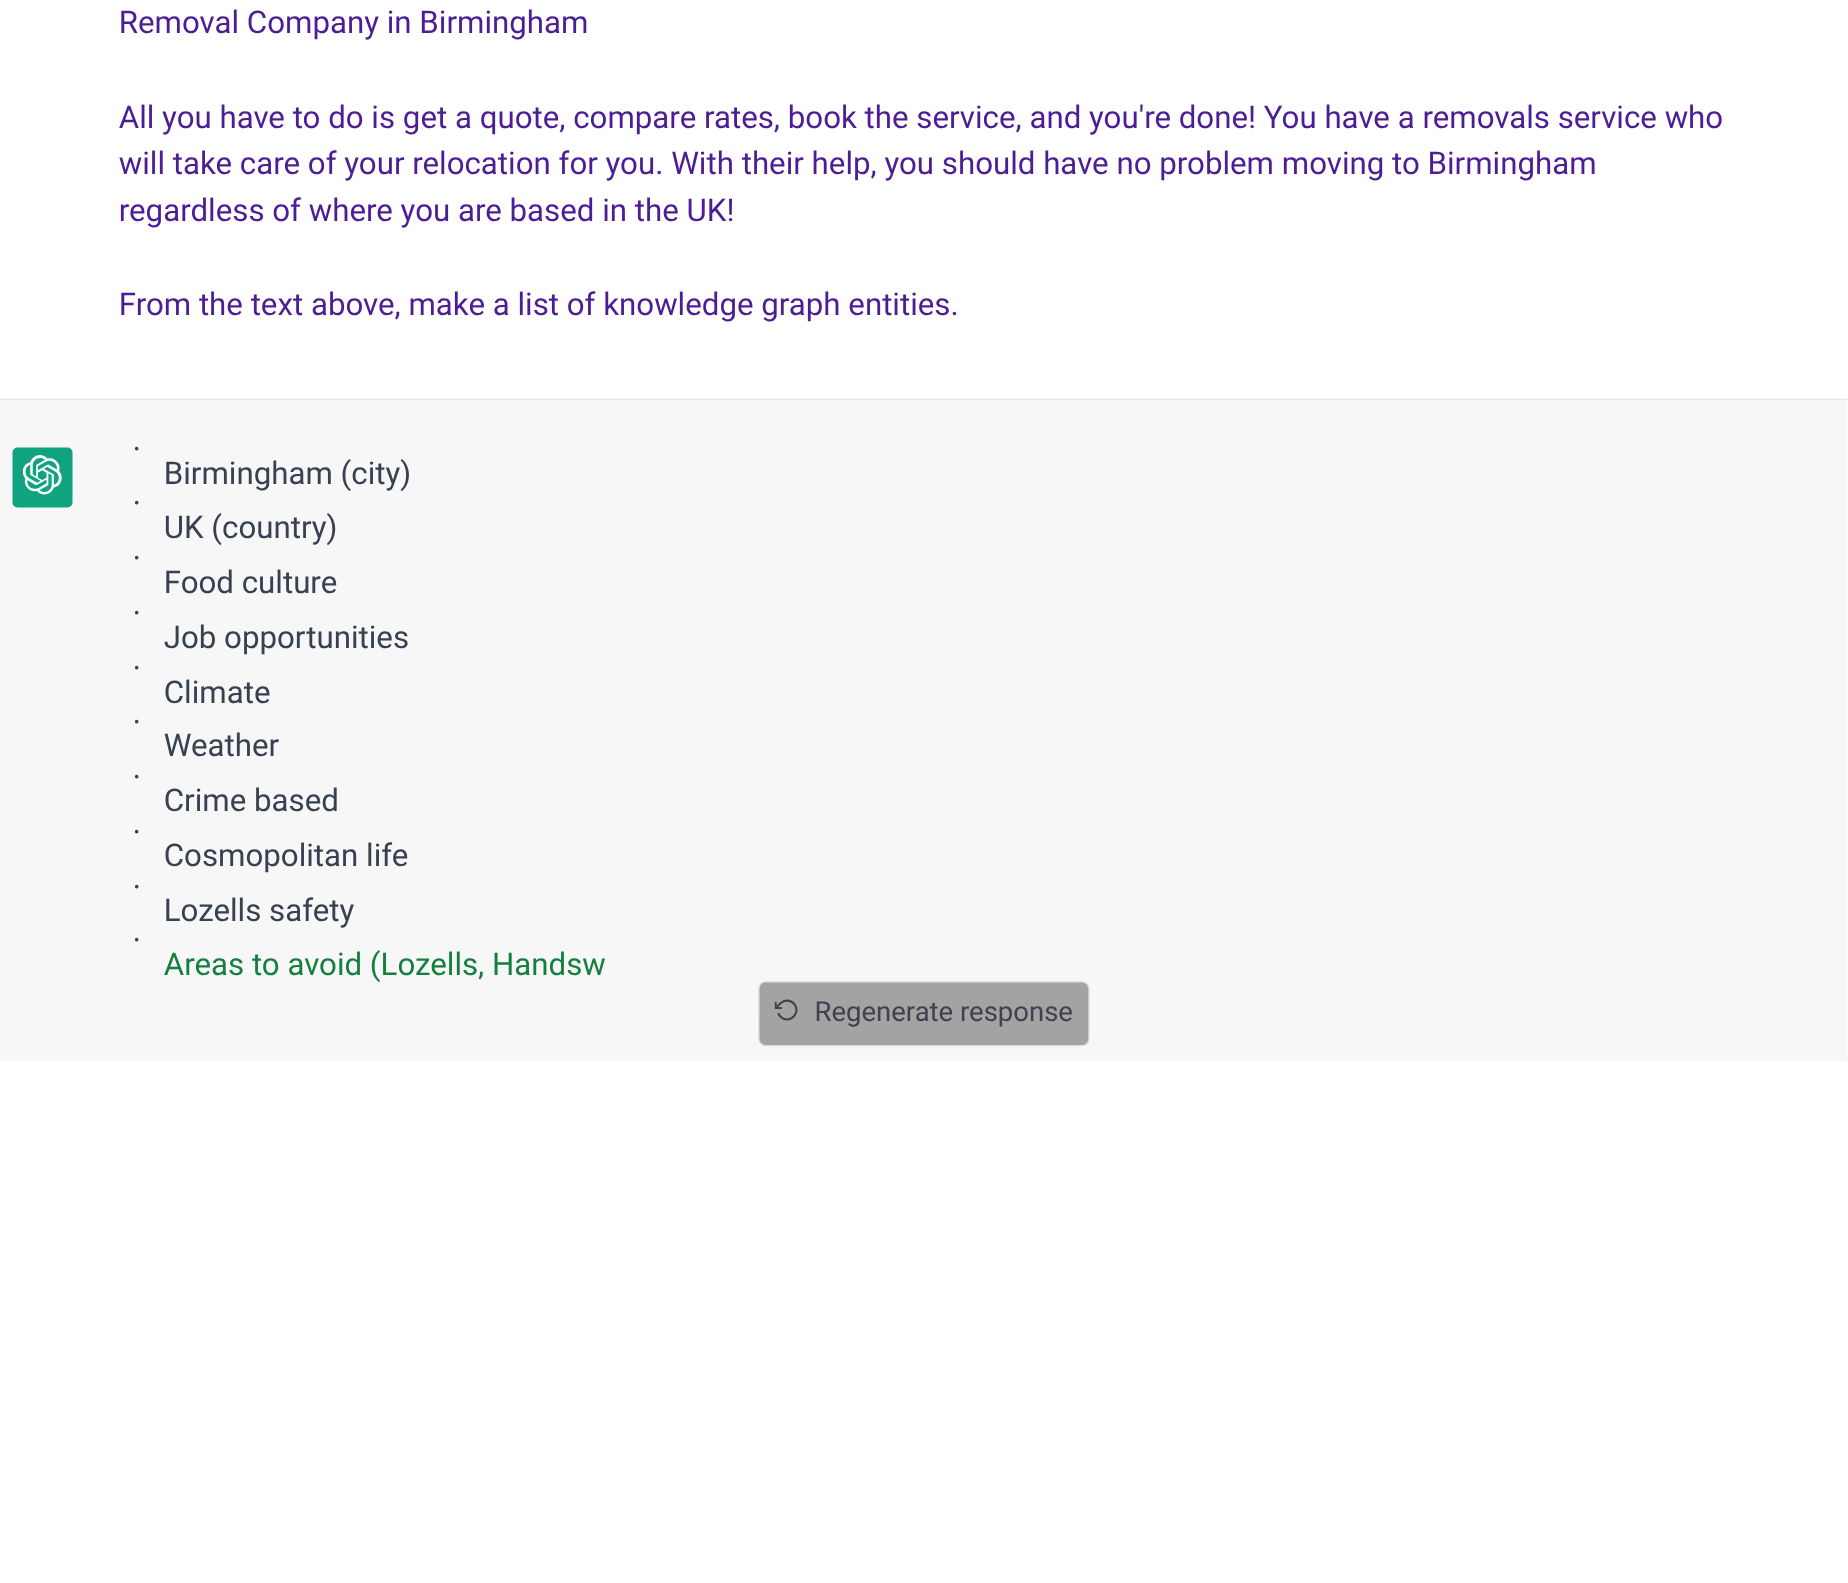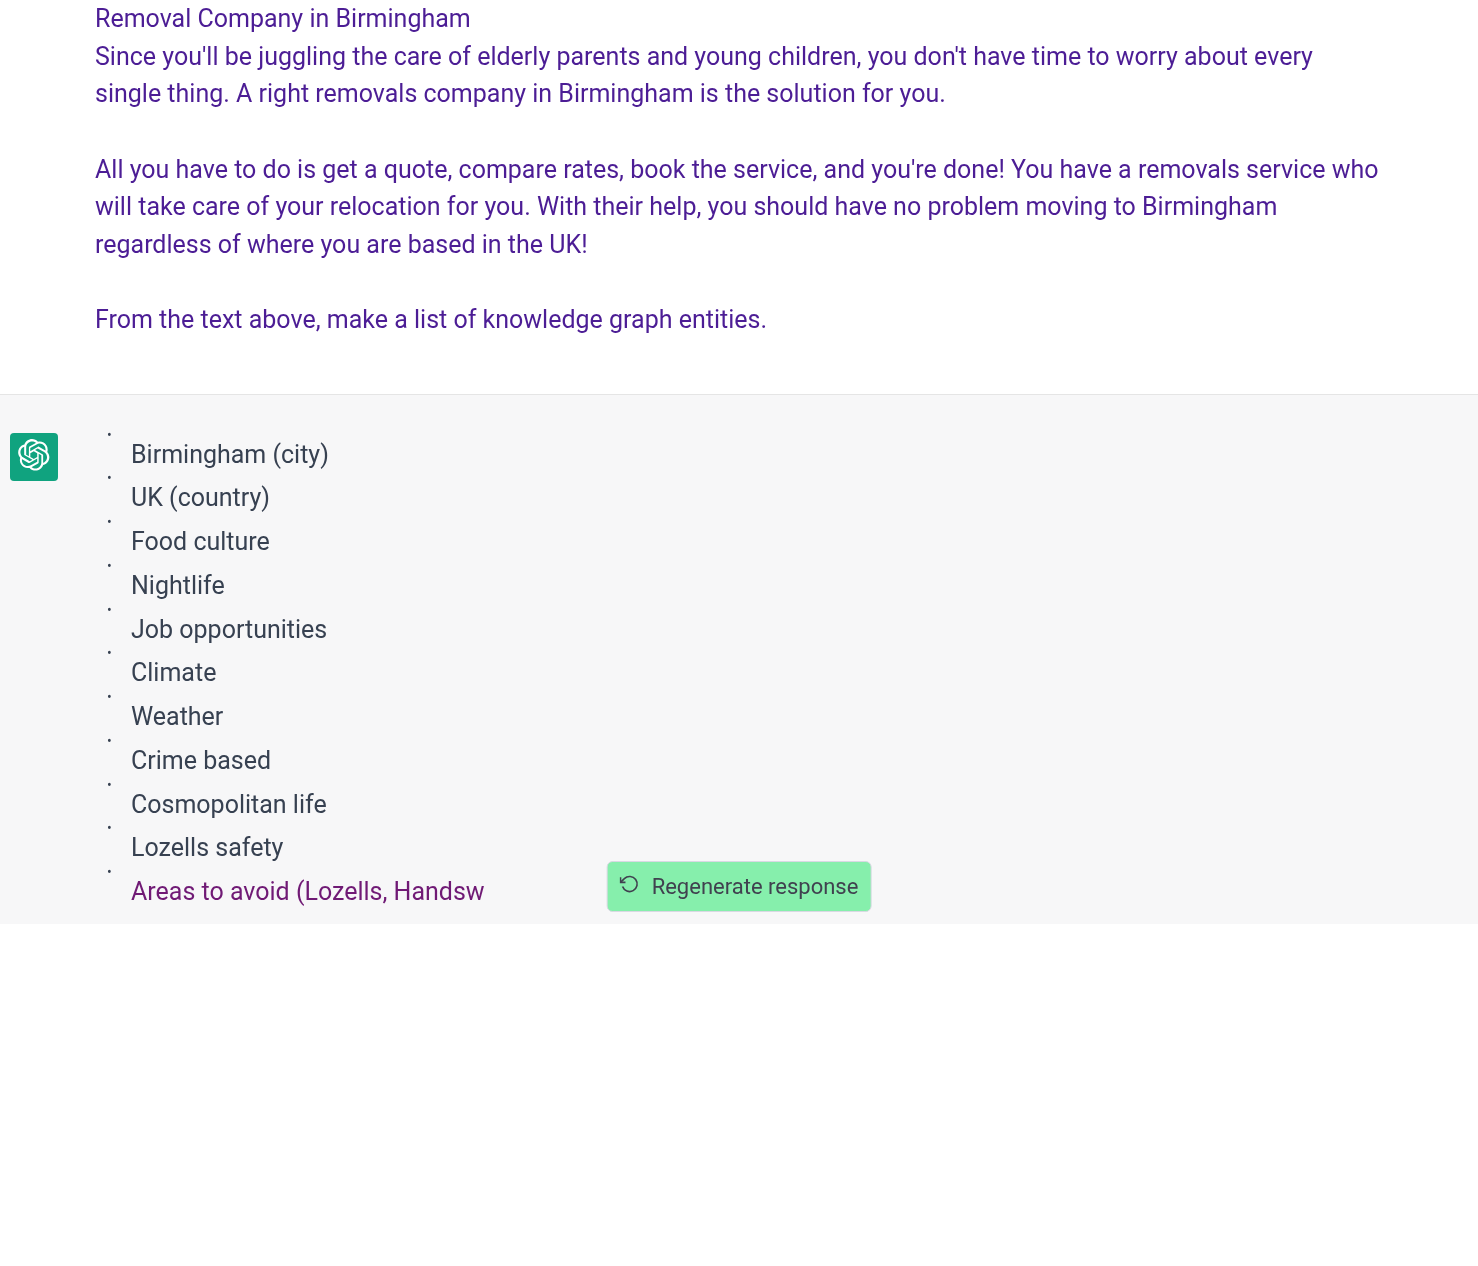--- a/index.html
+++ b/index.html
@@ -74,41 +74,41 @@
     }
     .assistant-content li::before {
       content: "•";
       position: absolute;
       left: 12px;
       top: -10px;
       font-size: 14px;
       color: #374151;
     }
     .assistant-content li.faded {
-      color: #701a75;
+      color: #15803d;
     }
     .feedback {
       position: absolute;
       right: 0;
       top: 38px;
     }
     .feedback-icon {
       width: 24px;
       height: 24px;
       color: #9ca3af;
       cursor: pointer;
     }
     .regenerate-wrapper {
       position: absolute;
       bottom: 12px;
       left: 50%;
       transform: translateX(-50%);
     }
     .regenerate-btn {
-      background: #86efac;
+      background: #a3a3a3;
       border: 1px solid #d9d9e3;
       border-radius: 6px;
       padding: 12px 12px;
       font-size: 22px;
       color: #40414f;
       display: flex;
       align-items: center;
       gap: 12px;
       cursor: pointer;
       font-family: inherit;
@@ -121,42 +121,40 @@
       fill: none;
     }
   </style>
 </head>
 <body>
 
 <div class="user-section">
   <div class="user-content">
     <p>
       <span>Removal Company in Birmingham</span><br>
-      <span>Since you'll be juggling the care of elderly parents and young children, you don't have time to worry about every single thing. A right removals company in Birmingham is the solution for you.</span>
     </p>
     <p>All you have to do is get a quote, compare rates, book the service, and you're done! You have a removals service who will take care of your relocation for you. With their help, you should have no problem moving to Birmingham regardless of where you are based in the UK!</p>
     <p>From the text above, make a list of knowledge graph entities.</p>
   </div>
 </div>
 
 <div class="assistant-section">
   <div class="assistant-inner">
     <div class="avatar">
       <span>
         <svg viewBox="0 0 41 41">
           <path d="M37.5 16.5c.9-2.7.6-5.7-.9-8.1-2.2-3.9-6.7-5.9-11-4.9C23.7 1.3 20.9 0 18 0c-4.5 0-8.4 2.9-9.8 7.1-2.8.6-5.2 2.3-6.6 4.8-2.3 3.9-1.7 8.8 1.3 12.1-.9 2.7-.6 5.7.9 8.1 2.2 3.9 6.7 5.9 11 4.9 1.9 2.2 4.7 3.5 7.6 3.5 4.5 0 8.4-2.9 9.8-7.1 2.8-.6 5.2-2.3 6.6-4.8 2.3-3.9 1.7-8.8-1.3-12.1zM22.4 37.9c-1.8 0-3.5-.6-4.9-1.8l.2-.1 8.1-4.7c.4-.2.7-.7.7-1.1v-11.4l3.4 2v9.4c0 4.2-3.3 7.7-7.5 7.7zM6 31c-.9-1.5-1.2-3.4-.9-5.1l.2.1 8.1 4.7c.4.2.9.2 1.3 0l9.9-5.7v4l-8.2 4.7c-3.6 2-8.3.8-10.4-2.7zM3.9 13.3c.9-1.5 2.3-2.7 4-3.3v9.7c0 .5.3.9.7 1.1l9.9 5.7-3.4 2-8.1-4.7c-3.6-2.1-4.9-6.8-3.1-10.5zm27.9 6.5l-9.9-5.7 3.4-2 8.1 4.7c3.6 2.1 4.9 6.8 2.8 10.4-.9 1.5-2.3 2.7-4 3.3v-9.7c.1-.4-.1-.8-.4-1zm3.4-5.1l-.2-.1-8.1-4.7c-.4-.2-.9-.2-1.3 0l-9.9 5.7v-4l8.2-4.7c3.6-2.1 8.3-.8 10.4 2.8.8 1.5 1.2 3.3.9 5zM13.9 22.1l-3.4-2v-9.4c0-4.2 3.4-7.6 7.6-7.6 1.8 0 3.5.6 4.9 1.8l-.2.1-8.1 4.7c-.4.2-.7.7-.7 1.1l-.1 11.3zm1.9-4l4.4-2.5 4.4 2.5v5.1l-4.4 2.5-4.4-2.5v-5.1z" fill="#ffffff" stroke="none"></path>
         </svg>
       </span>
     </div>
     <div class="assistant-content">
       <ul>
         <li><span>Birmingham (city)</span></li>
         <li><span>UK (country)</span></li>
         <li><span>Food culture</span></li>
-        <li><span>Nightlife</span></li>
         <li><span>Job opportunities</span></li>
         <li><span>Climate</span></li>
         <li><span>Weather</span></li>
         <li><span>Crime based</span></li>
         <li><span>Cosmopolitan life</span></li>
         <li><span>Lozells safety</span></li>
         <li class="faded"><span>Areas to avoid (Lozells, Handsw</span></li>
       </ul>
     </div>
     <div class="feedback">

